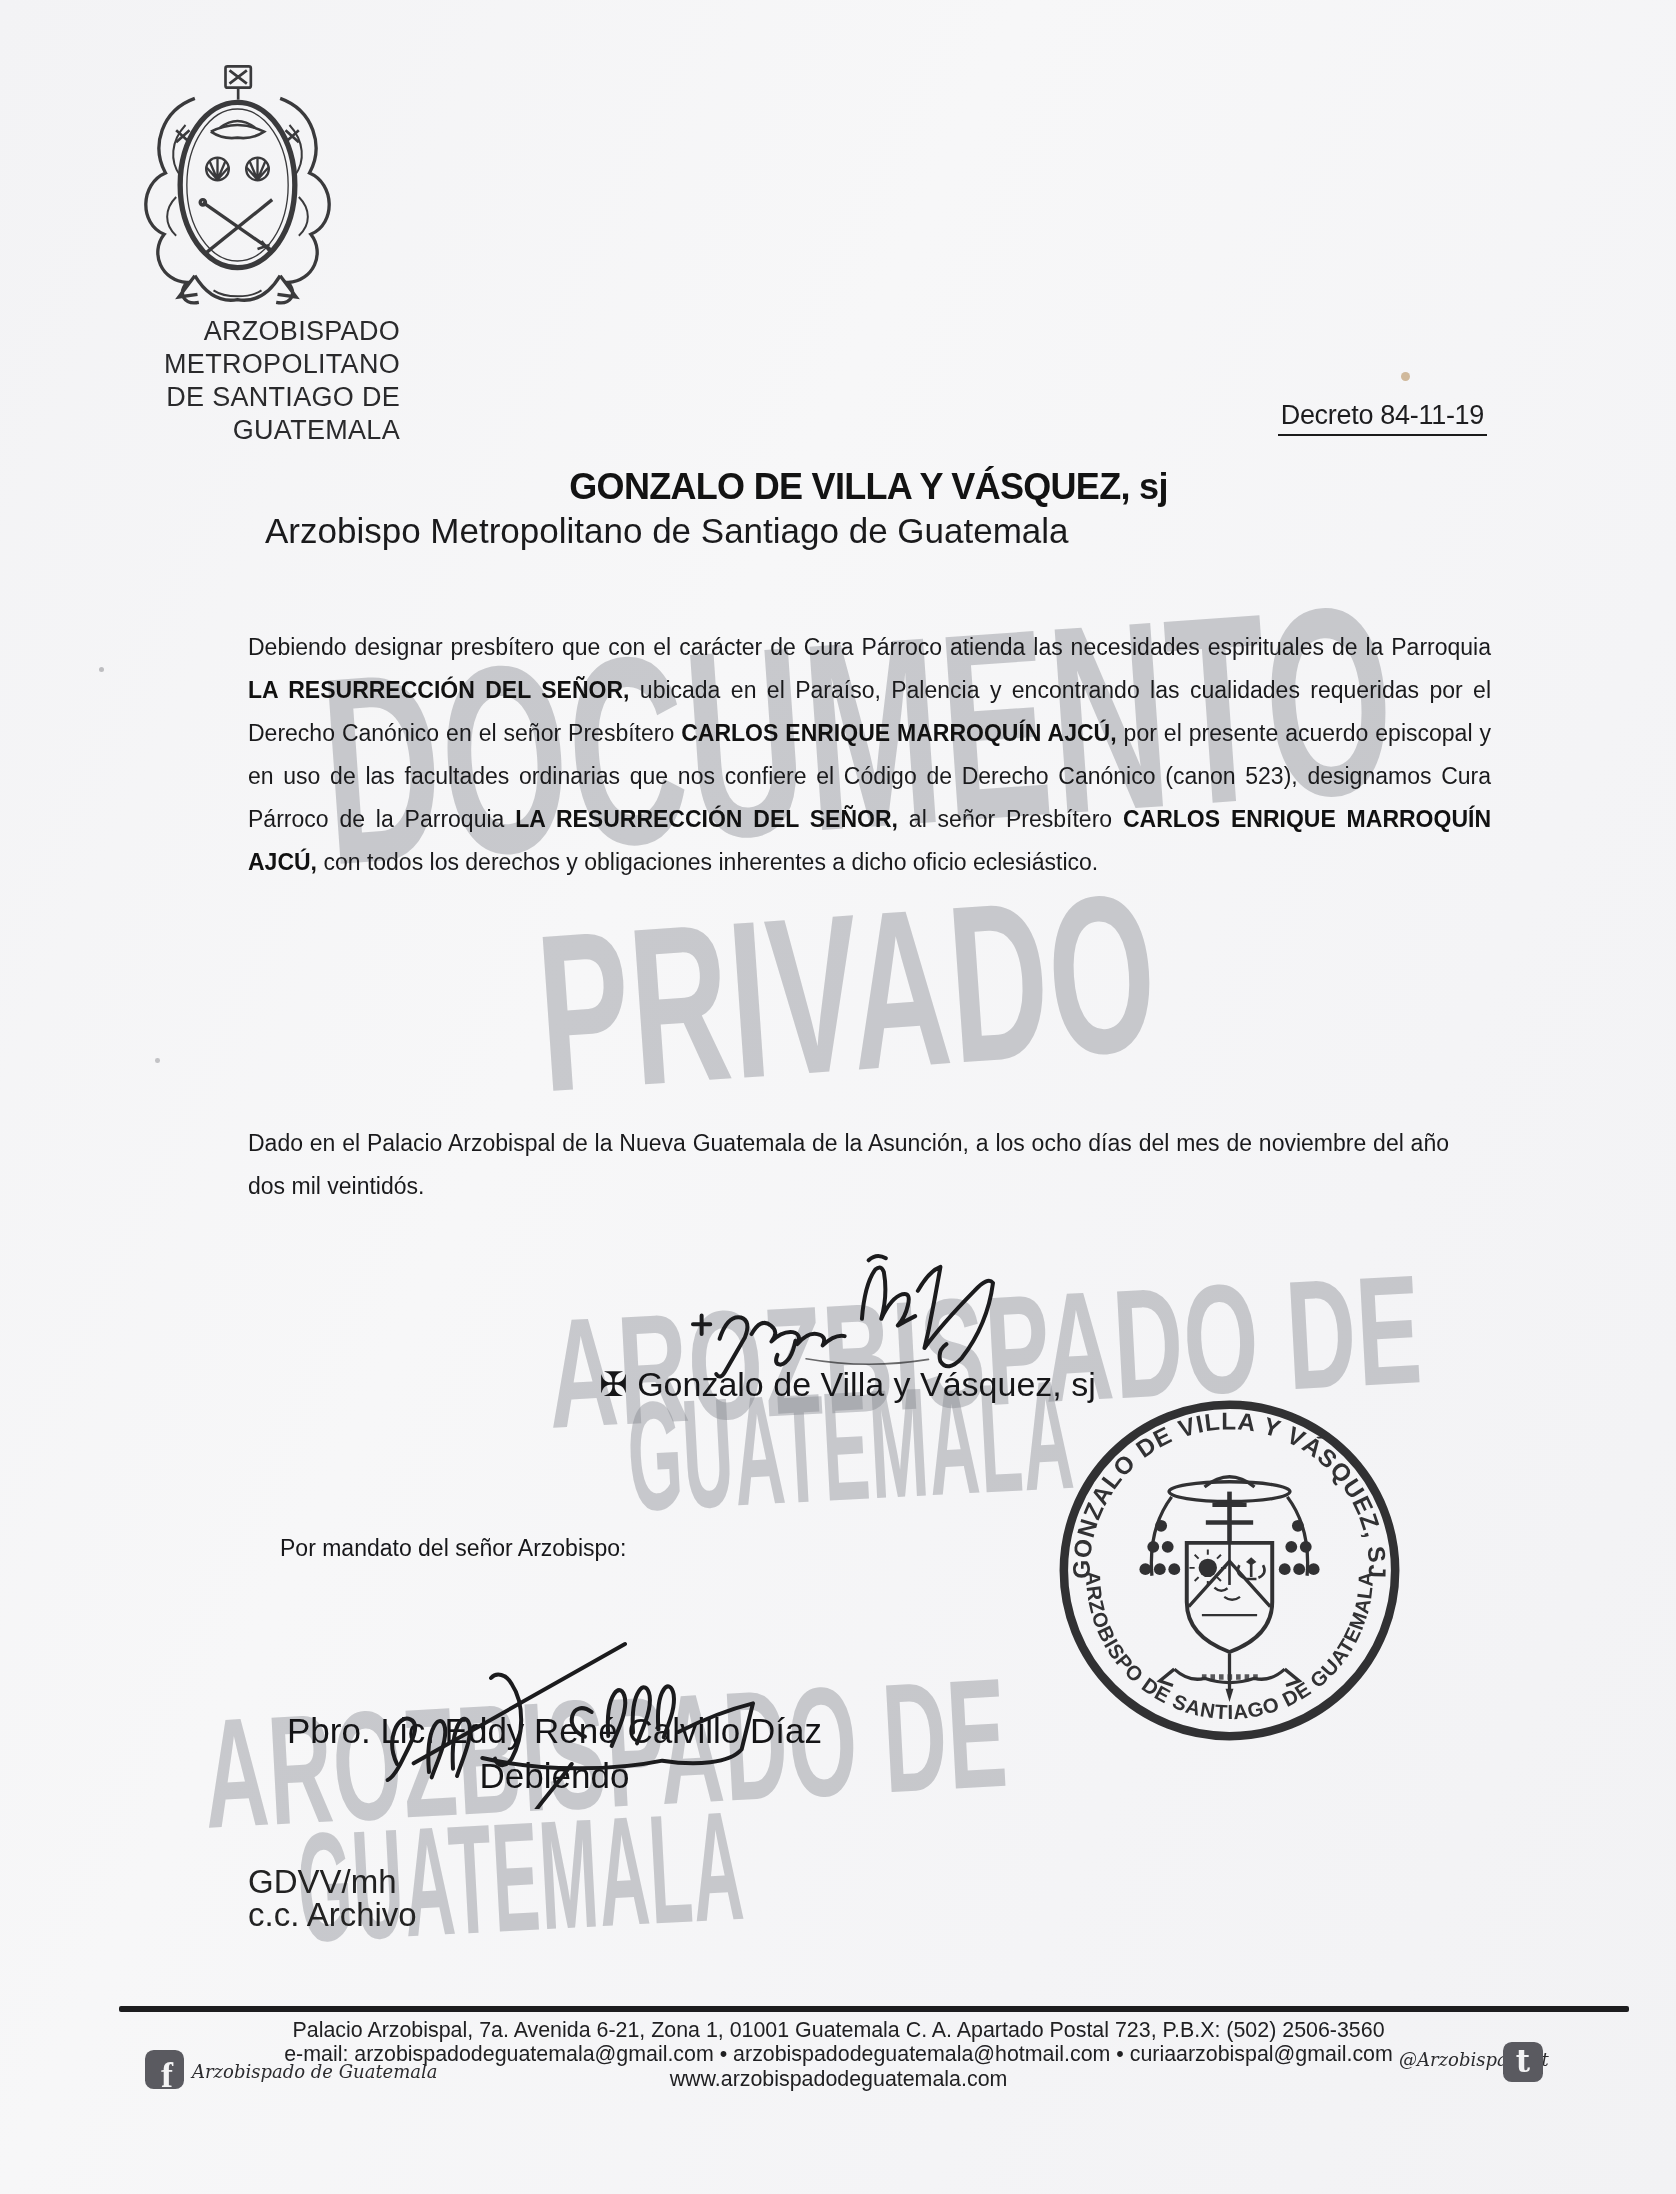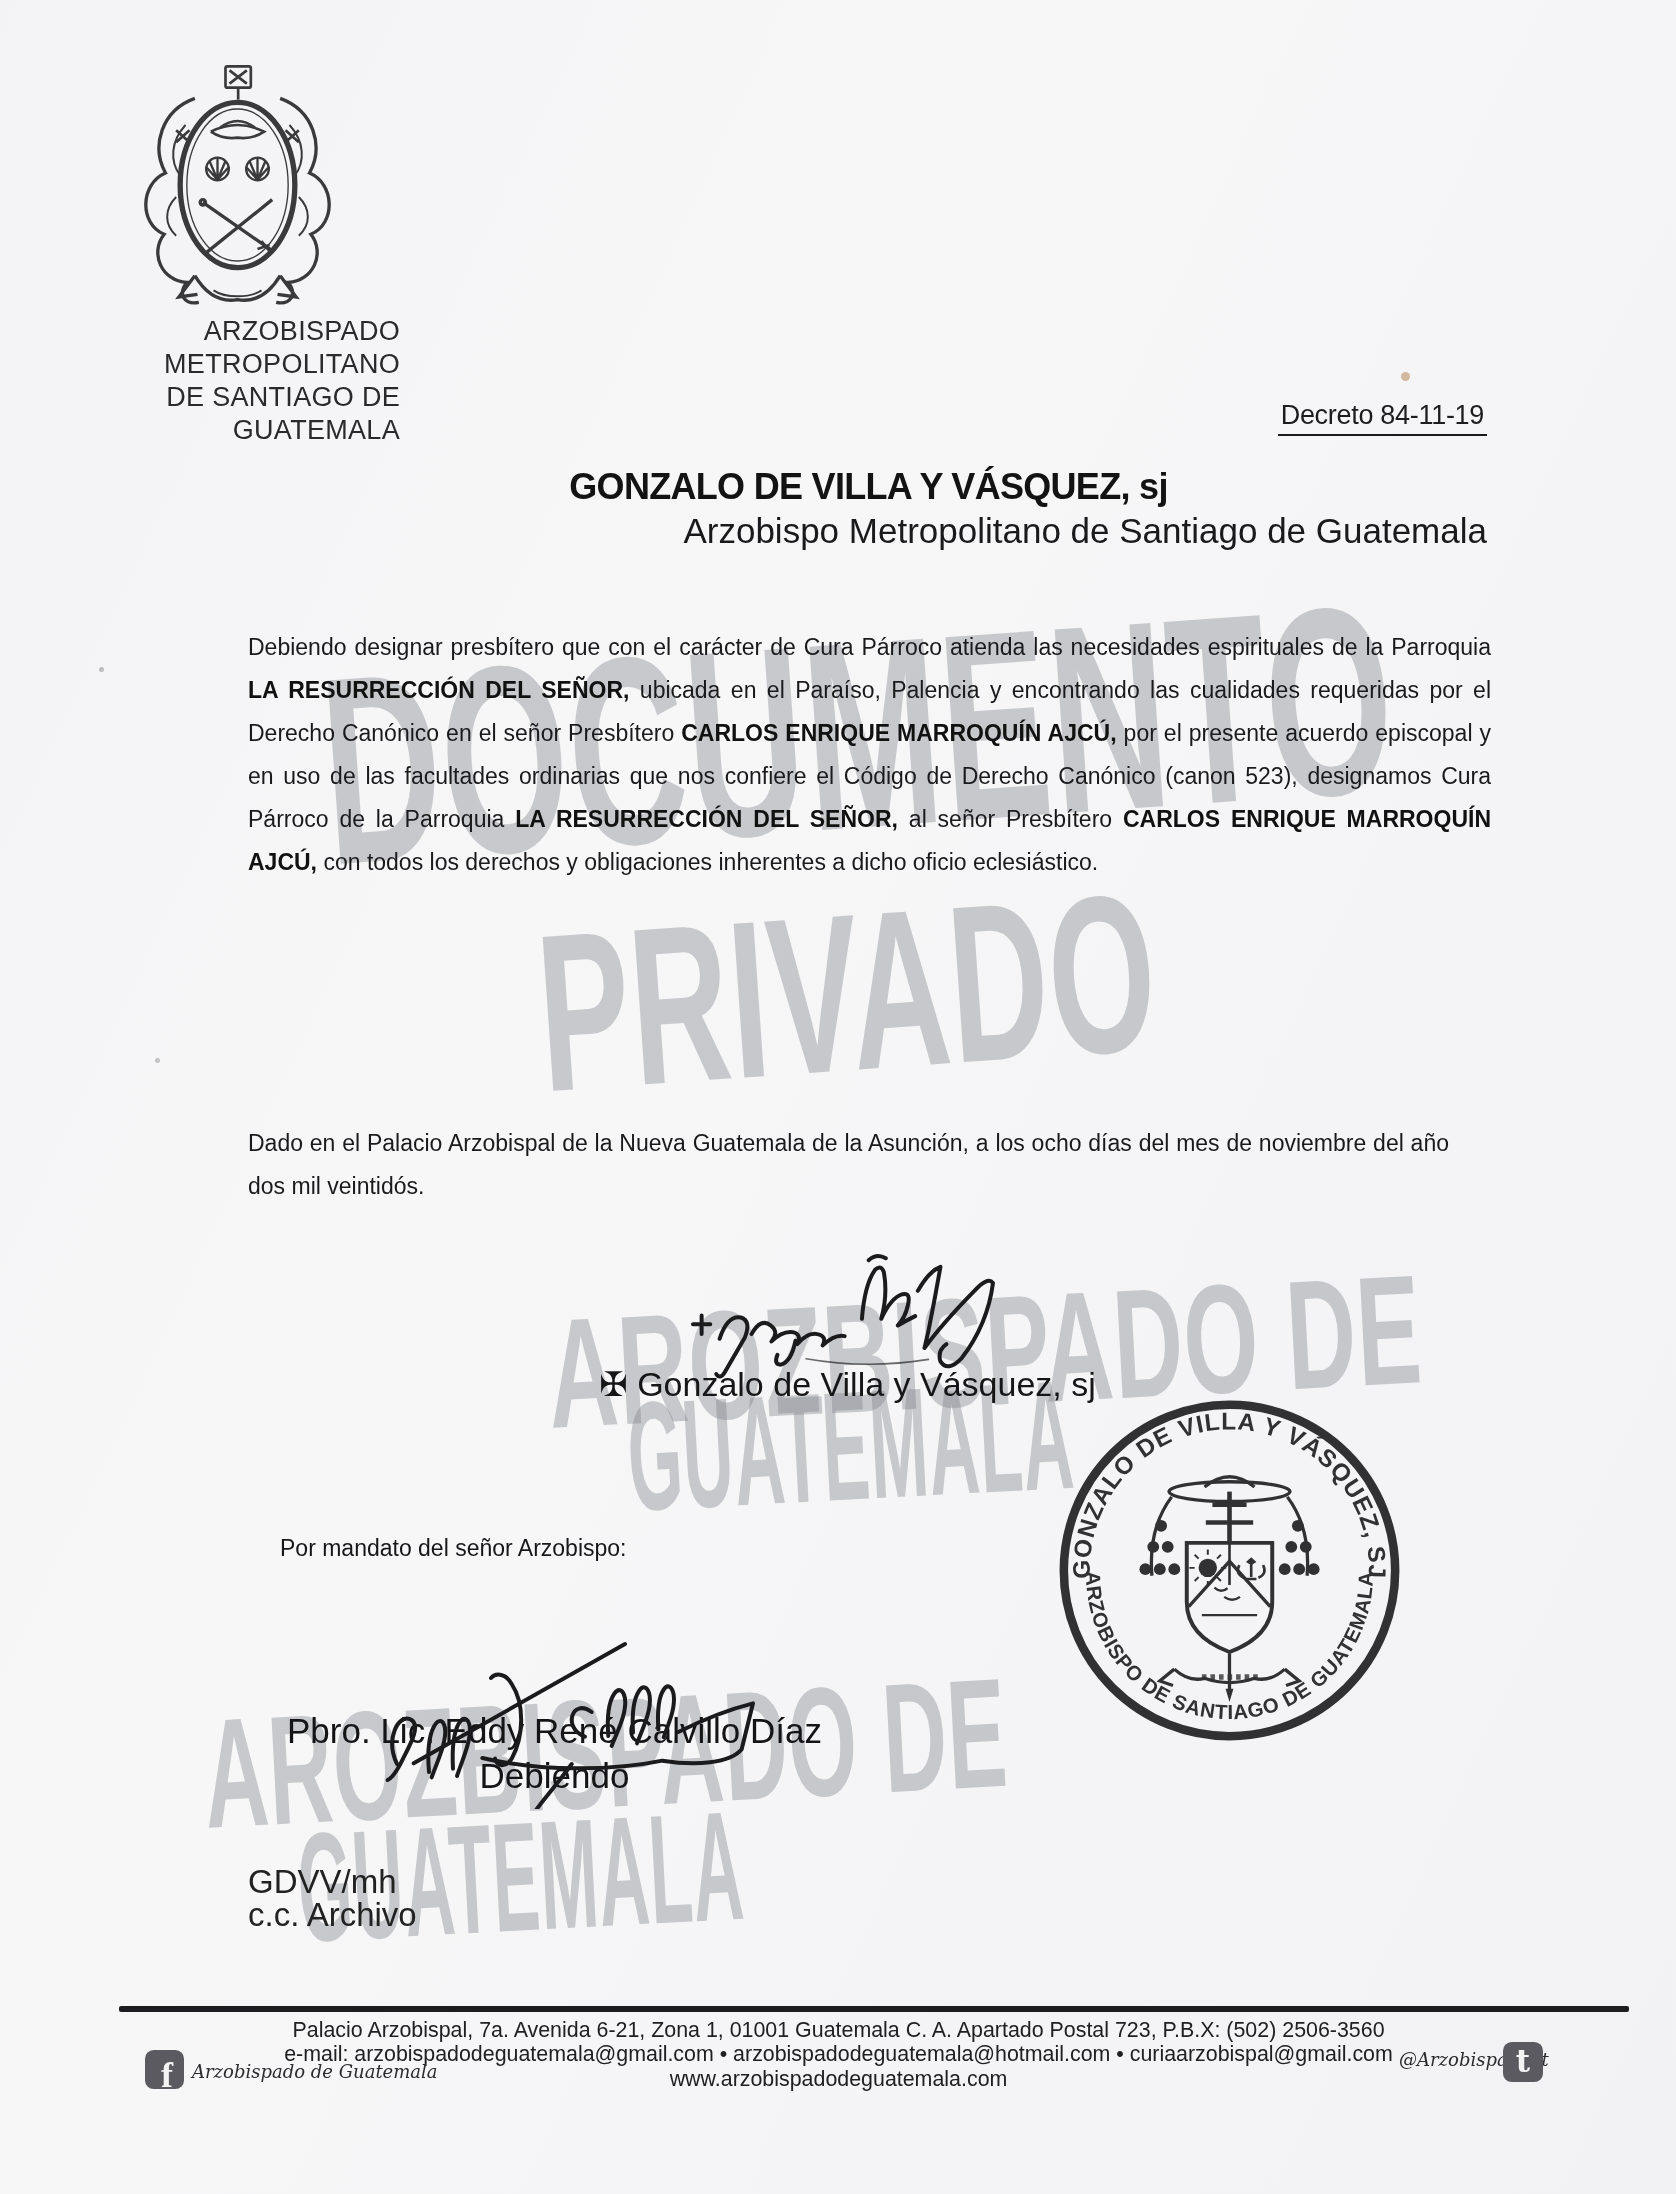--- a/index.html
+++ b/index.html
@@ -24,21 +24,21 @@
   #wm3{left:544px;top:1297px;font-size:155px;transform:rotate(-3deg) scaleX(.62);}
   #wm4{left:624px;top:1380px;font-size:155px;transform:rotate(-3deg) scaleX(.45);}
   #wm5{left:200px;top:1697px;font-size:155px;transform:rotate(-3deg) scaleX(.57);}
   #wm6{left:294px;top:1811px;font-size:155px;transform:rotate(-3deg) scaleX(.45);}
   
   .ink{position:absolute;z-index:2;}
   .crest{left:120px;top:61px;width:235px;height:248px;}
   .org-caption{left:73px;top:315px;width:327px;text-align:right;font-size:27px;line-height:33px;letter-spacing:0.3px;color:#2a2a2c;}
   .decreto{left:1278px;top:400px;font-size:27px;letter-spacing:-0.3px;border-bottom:2.7px solid #1b1b1b;padding:0 2.7px 3.3px 2.7px;color:#1d1d1f;}
   .doc-title{left:247px;top:466px;width:1243px;text-align:center;font-size:36px;font-weight:bold;letter-spacing:-0.7px;color:#131313;}
-  .doc-subtitle{left:244px;top:511px;width:1243px;text-align:right;font-size:35px;color:#1a1a1c;}
+  .doc-subtitle{left:265px;top:511px;width:1243px;text-align:left;font-size:35px;color:#1a1a1c;}
   .para{left:248px;width:1243px;font-size:23px;line-height:43px;text-align:justify;color:#1a1a1c;}
   .para b,.para .b{font-weight:bold;color:#111;}
   #para1{top:626px;}
   #para2{top:1122px;width:1201px;}
   .sig-svg{z-index:3;}
   #sig1{left:627px;top:1231px;width:414px;height:153px;}
   .abp-name{left:247px;top:1364px;width:1201px;text-align:center;font-size:34px;color:#161618;}
   .seal{left:1052px;top:1393px;width:355px;height:355px;z-index:3;opacity:.93;}
   .mandate-line{left:248px;top:1535px;font-size:23px;color:#17171a;margin-left:32px;}
   #sig2{left:377px;top:1605px;width:430px;height:204px;}

